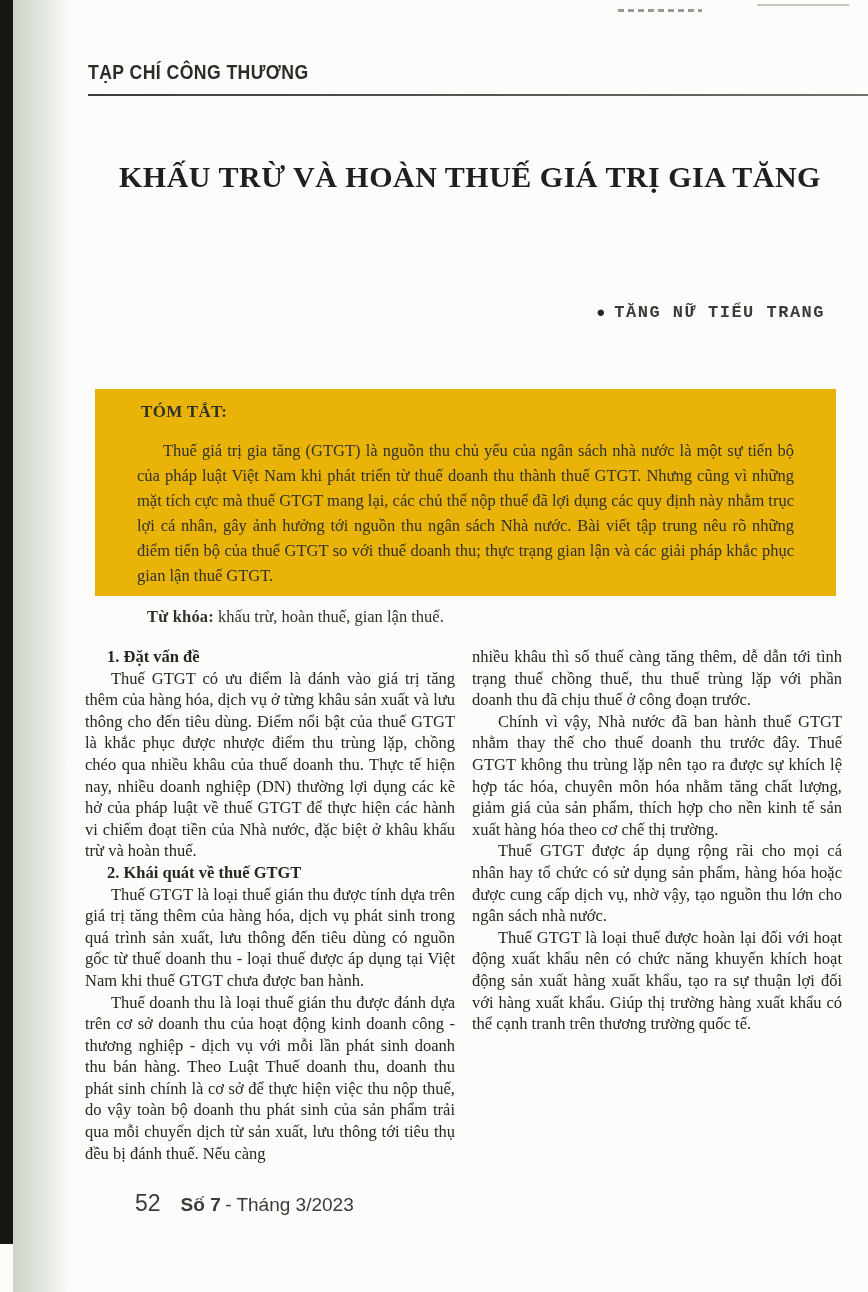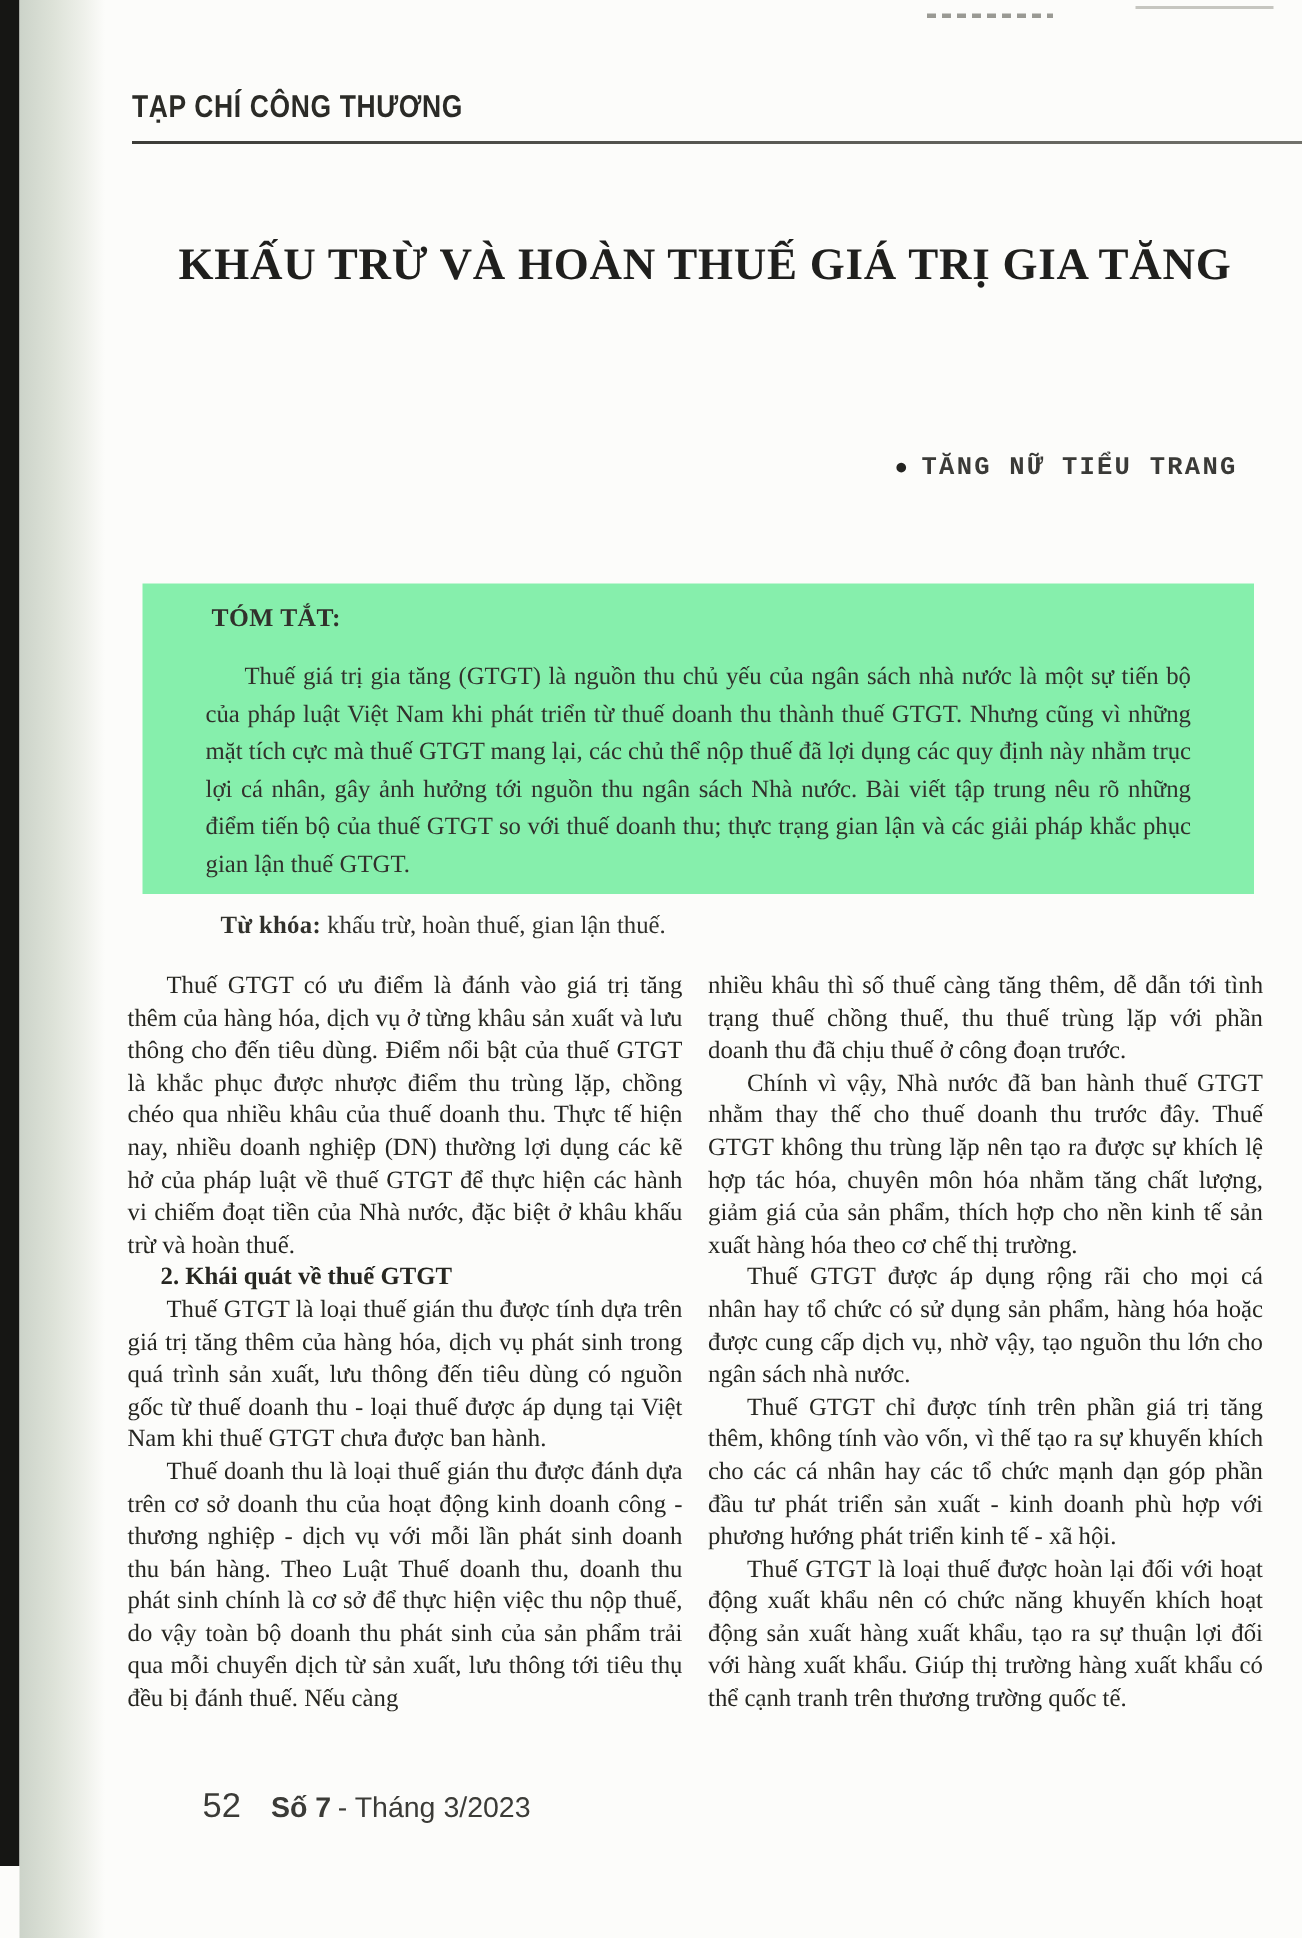--- a/index.html
+++ b/index.html
@@ -29,21 +29,21 @@
   .title{position:absolute;left:90px;top:153px;width:760px;margin:0;
     text-align:center;font-size:30px;line-height:47px;font-weight:bold;
     color:#1f1f1d;letter-spacing:.5px;}
   .author{position:absolute;left:65px;top:303px;width:760px;text-align:right;
     font-family:Liberation Mono, monospace;font-weight:bold;font-size:17px;
     letter-spacing:1.5px;color:#3a3a37;}
   .author .bullet{font-size:15px;margin-right:9px;color:#242421;letter-spacing:0;}
 
   
   .abstract{position:absolute;left:95px;top:389px;width:741px;height:207px;
-    box-sizing:border-box;background:#86efac;padding:13px 26px 0 26px;
+    box-sizing:border-box;background:#eab308;padding:13px 26px 0 26px;
     color:#31312c;}
   .abs-heading{font-weight:bold;font-size:17px;margin:0 0 2px 20px;letter-spacing:.3px;}
   .abs-body{margin:16px;font-size:16.5px;line-height:25px;text-align:justify;text-indent:26px;}
   .abs-keywords{margin:0;font-size:16.5px;line-height:25px;text-indent:26px;}
   .abs-keywords b{letter-spacing:.2px;}
 
   
   .columns{position:absolute;left:85px;top:646px;width:757px;display:flex;gap:17px;
     color:#262621;}
   .col{width:370px;font-size:16.5px;line-height:21.6px;text-align:justify;}
@@ -74,30 +74,30 @@
 <div class="author"><span class="bullet">●</span><span>TĂNG NỮ TIỂU TRANG</span></div>
 
 <section class="abstract">
   <div class="abs-heading">TÓM TẮT:</div>
   <p class="abs-body">Thuế giá trị gia tăng (GTGT) là nguồn thu chủ yếu của ngân sách nhà nước là một sự tiến bộ của pháp luật Việt Nam khi phát triển từ thuế doanh thu thành thuế GTGT. Nhưng cũng vì những mặt tích cực mà thuế GTGT mang lại, các chủ thể nộp thuế đã lợi dụng các quy định này nhằm trục lợi cá nhân, gây ảnh hưởng tới nguồn thu ngân sách Nhà nước. Bài viết tập trung nêu rõ những điểm tiến bộ của thuế GTGT so với thuế doanh thu; thực trạng gian lận và các giải pháp khắc phục gian lận thuế GTGT.</p>
   <p class="abs-keywords"><b>Từ khóa:</b> <span>khấu trừ, hoàn thuế, gian lận thuế.</span></p>
 </section>
 
 <section class="columns">
   <div class="col">
+    <h2>1. Đặt vấn đề</h2>
     <p>Thuế GTGT có ưu điểm là đánh vào giá trị tăng thêm của hàng hóa, dịch vụ ở từng khâu sản xuất và lưu thông cho đến tiêu dùng. Điểm nổi bật của thuế GTGT là khắc phục được nhược điểm thu trùng lặp, chồng chéo qua nhiều khâu của thuế doanh thu. Thực tế hiện nay, nhiều doanh nghiệp (DN) thường lợi dụng các kẽ hở của pháp luật về thuế GTGT để thực hiện các hành vi chiếm đoạt tiền của Nhà nước, đặc biệt ở khâu khấu trừ và hoàn thuế.</p>
     <h2>2. Khái quát về thuế GTGT</h2>
     <p>Thuế GTGT là loại thuế gián thu được tính dựa trên giá trị tăng thêm của hàng hóa, dịch vụ phát sinh trong quá trình sản xuất, lưu thông đến tiêu dùng có nguồn gốc từ thuế doanh thu - loại thuế được áp dụng tại Việt Nam khi thuế GTGT chưa được ban hành.</p>
     <p>Thuế doanh thu là loại thuế gián thu được đánh dựa trên cơ sở doanh thu của hoạt động kinh doanh công - thương nghiệp - dịch vụ với mỗi lần phát sinh doanh thu bán hàng. Theo Luật Thuế doanh thu, doanh thu phát sinh chính là cơ sở để thực hiện việc thu nộp thuế, do vậy toàn bộ doanh thu phát sinh của sản phẩm trải qua mỗi chuyển dịch từ sản xuất, lưu thông tới tiêu thụ đều bị đánh thuế. Nếu càng</p>
   </div>
   <div class="col">
     <p class="cont">nhiều khâu thì số thuế càng tăng thêm, dễ dẫn tới tình trạng thuế chồng thuế, thu thuế trùng lặp với phần doanh thu đã chịu thuế ở công đoạn trước.</p>
     <p>Chính vì vậy, Nhà nước đã ban hành thuế GTGT nhằm thay thế cho thuế doanh thu trước đây. Thuế GTGT không thu trùng lặp nên tạo ra được sự khích lệ hợp tác hóa, chuyên môn hóa nhằm tăng chất lượng, giảm giá của sản phẩm, thích hợp cho nền kinh tế sản xuất hàng hóa theo cơ chế thị trường.</p>
     <p>Thuế GTGT được áp dụng rộng rãi cho mọi cá nhân hay tổ chức có sử dụng sản phẩm, hàng hóa hoặc được cung cấp dịch vụ, nhờ vậy, tạo nguồn thu lớn cho ngân sách nhà nước.</p>
-    <p>Thuế GTGT chỉ được tính trên phần giá trị tăng thêm, không tính vào vốn, vì thế tạo ra sự khuyến khích cho các cá nhân hay các tổ chức mạnh dạn góp phần đầu tư phát triển sản xuất - kinh doanh phù hợp với phương hướng phát triển kinh tế - xã hội.</p>
     <p>Thuế GTGT là loại thuế được hoàn lại đối với hoạt động xuất khẩu nên có chức năng khuyến khích hoạt động sản xuất hàng xuất khẩu, tạo ra sự thuận lợi đối với hàng xuất khẩu. Giúp thị trường hàng xuất khẩu có thể cạnh tranh trên thương trường quốc tế.</p>
   </div>
 </section>
 
 <div class="footer">
   <span class="pageno">52</span><span class="issue">Số 7</span>
   <span class="fdate">- Tháng 3/2023</span>
 </div>
 
 </body></html>

